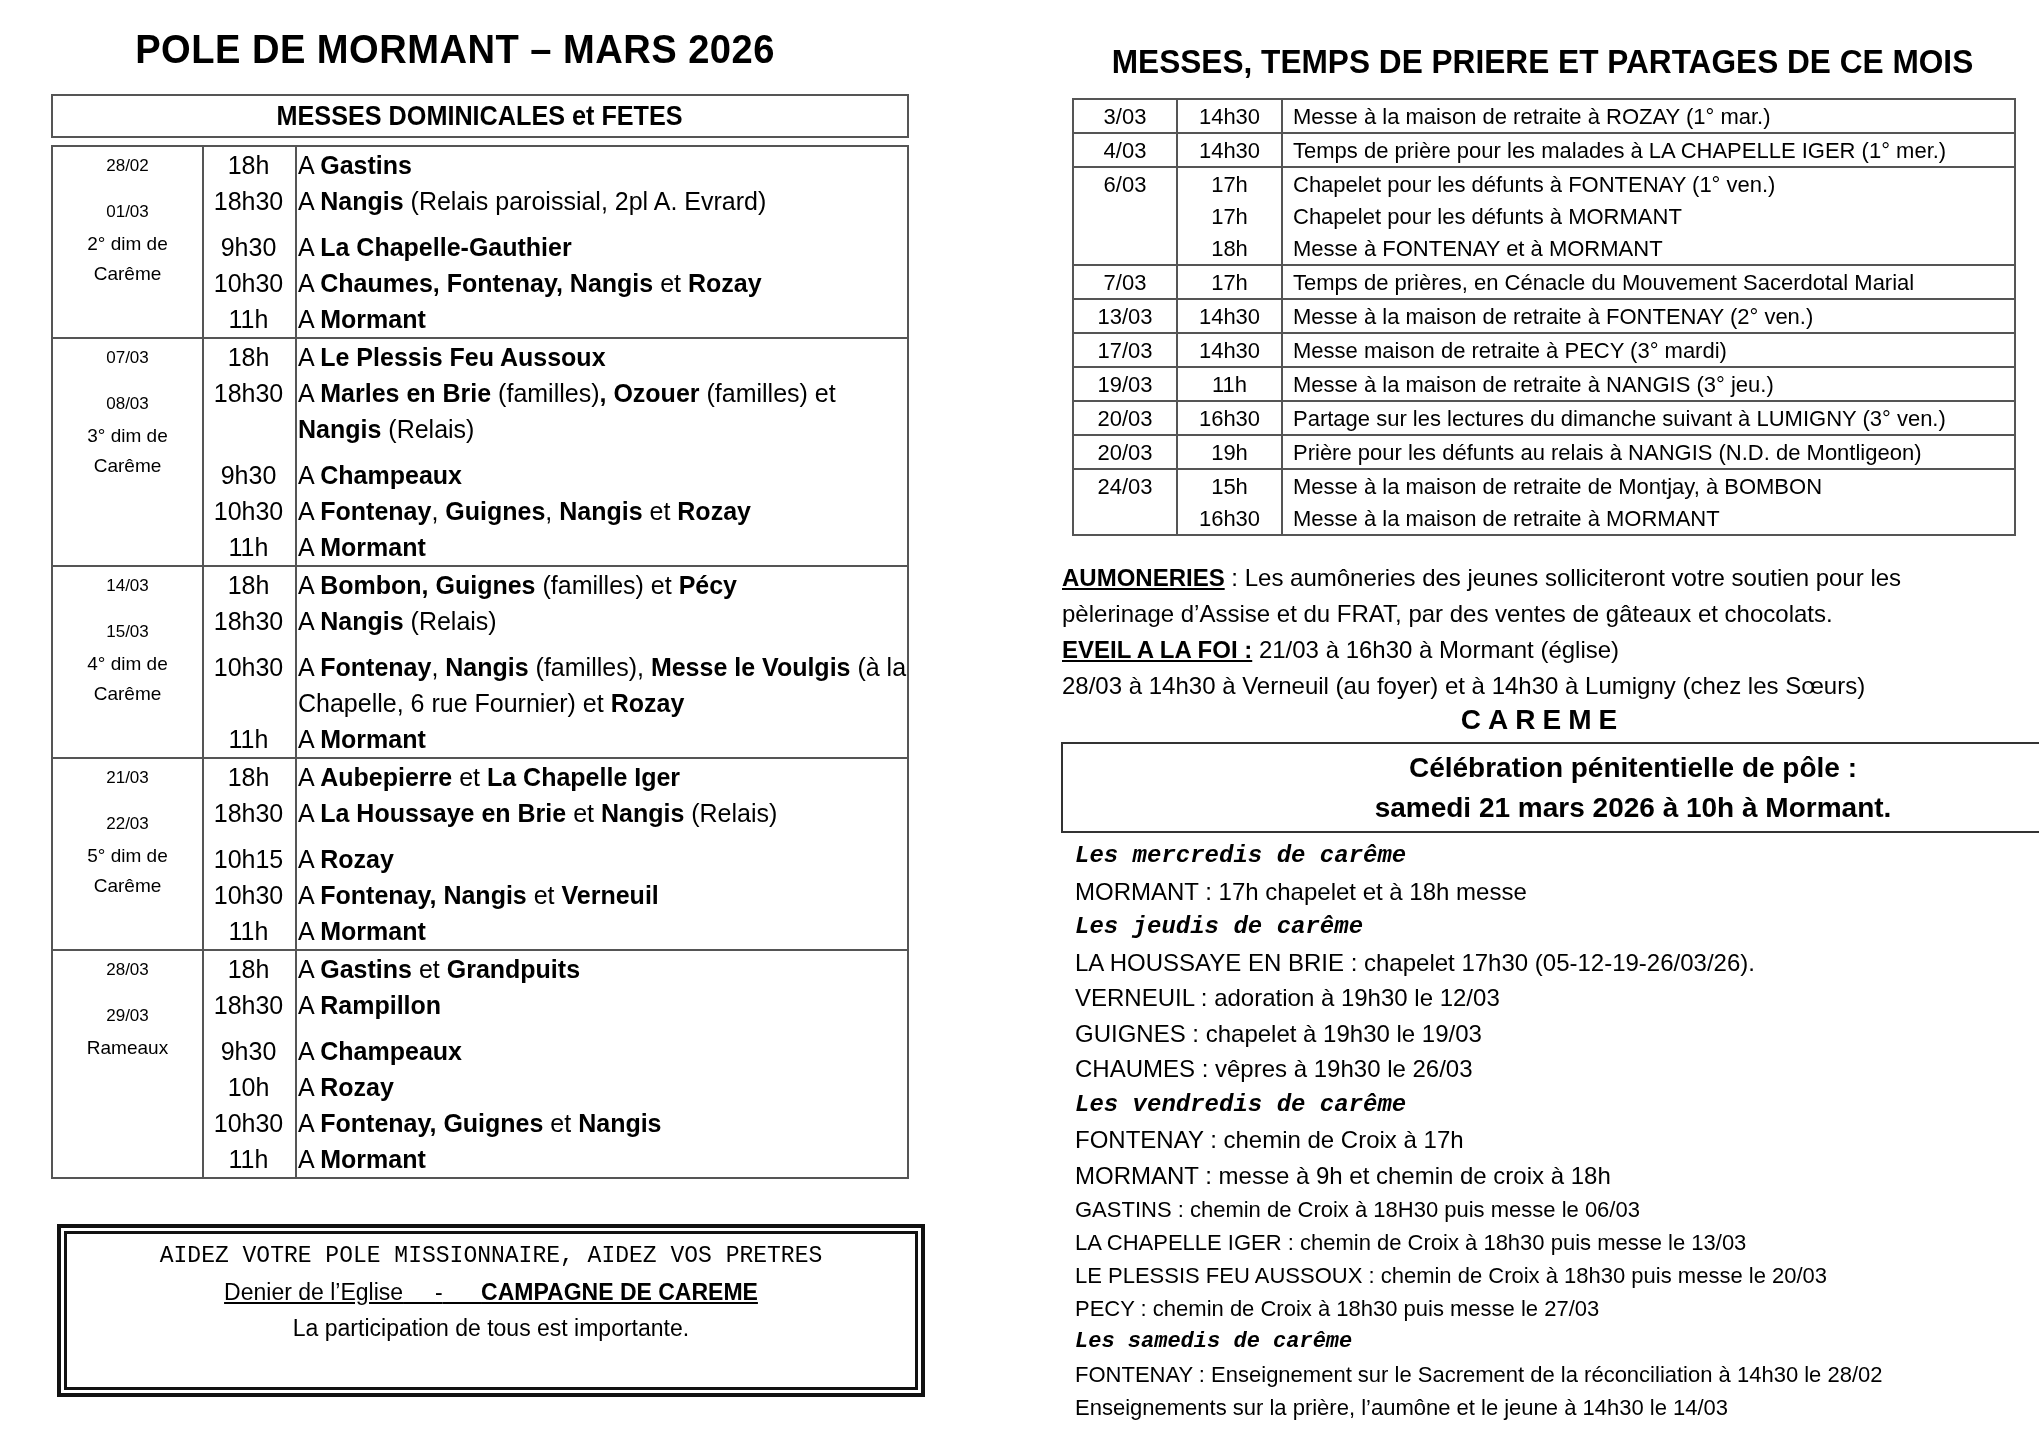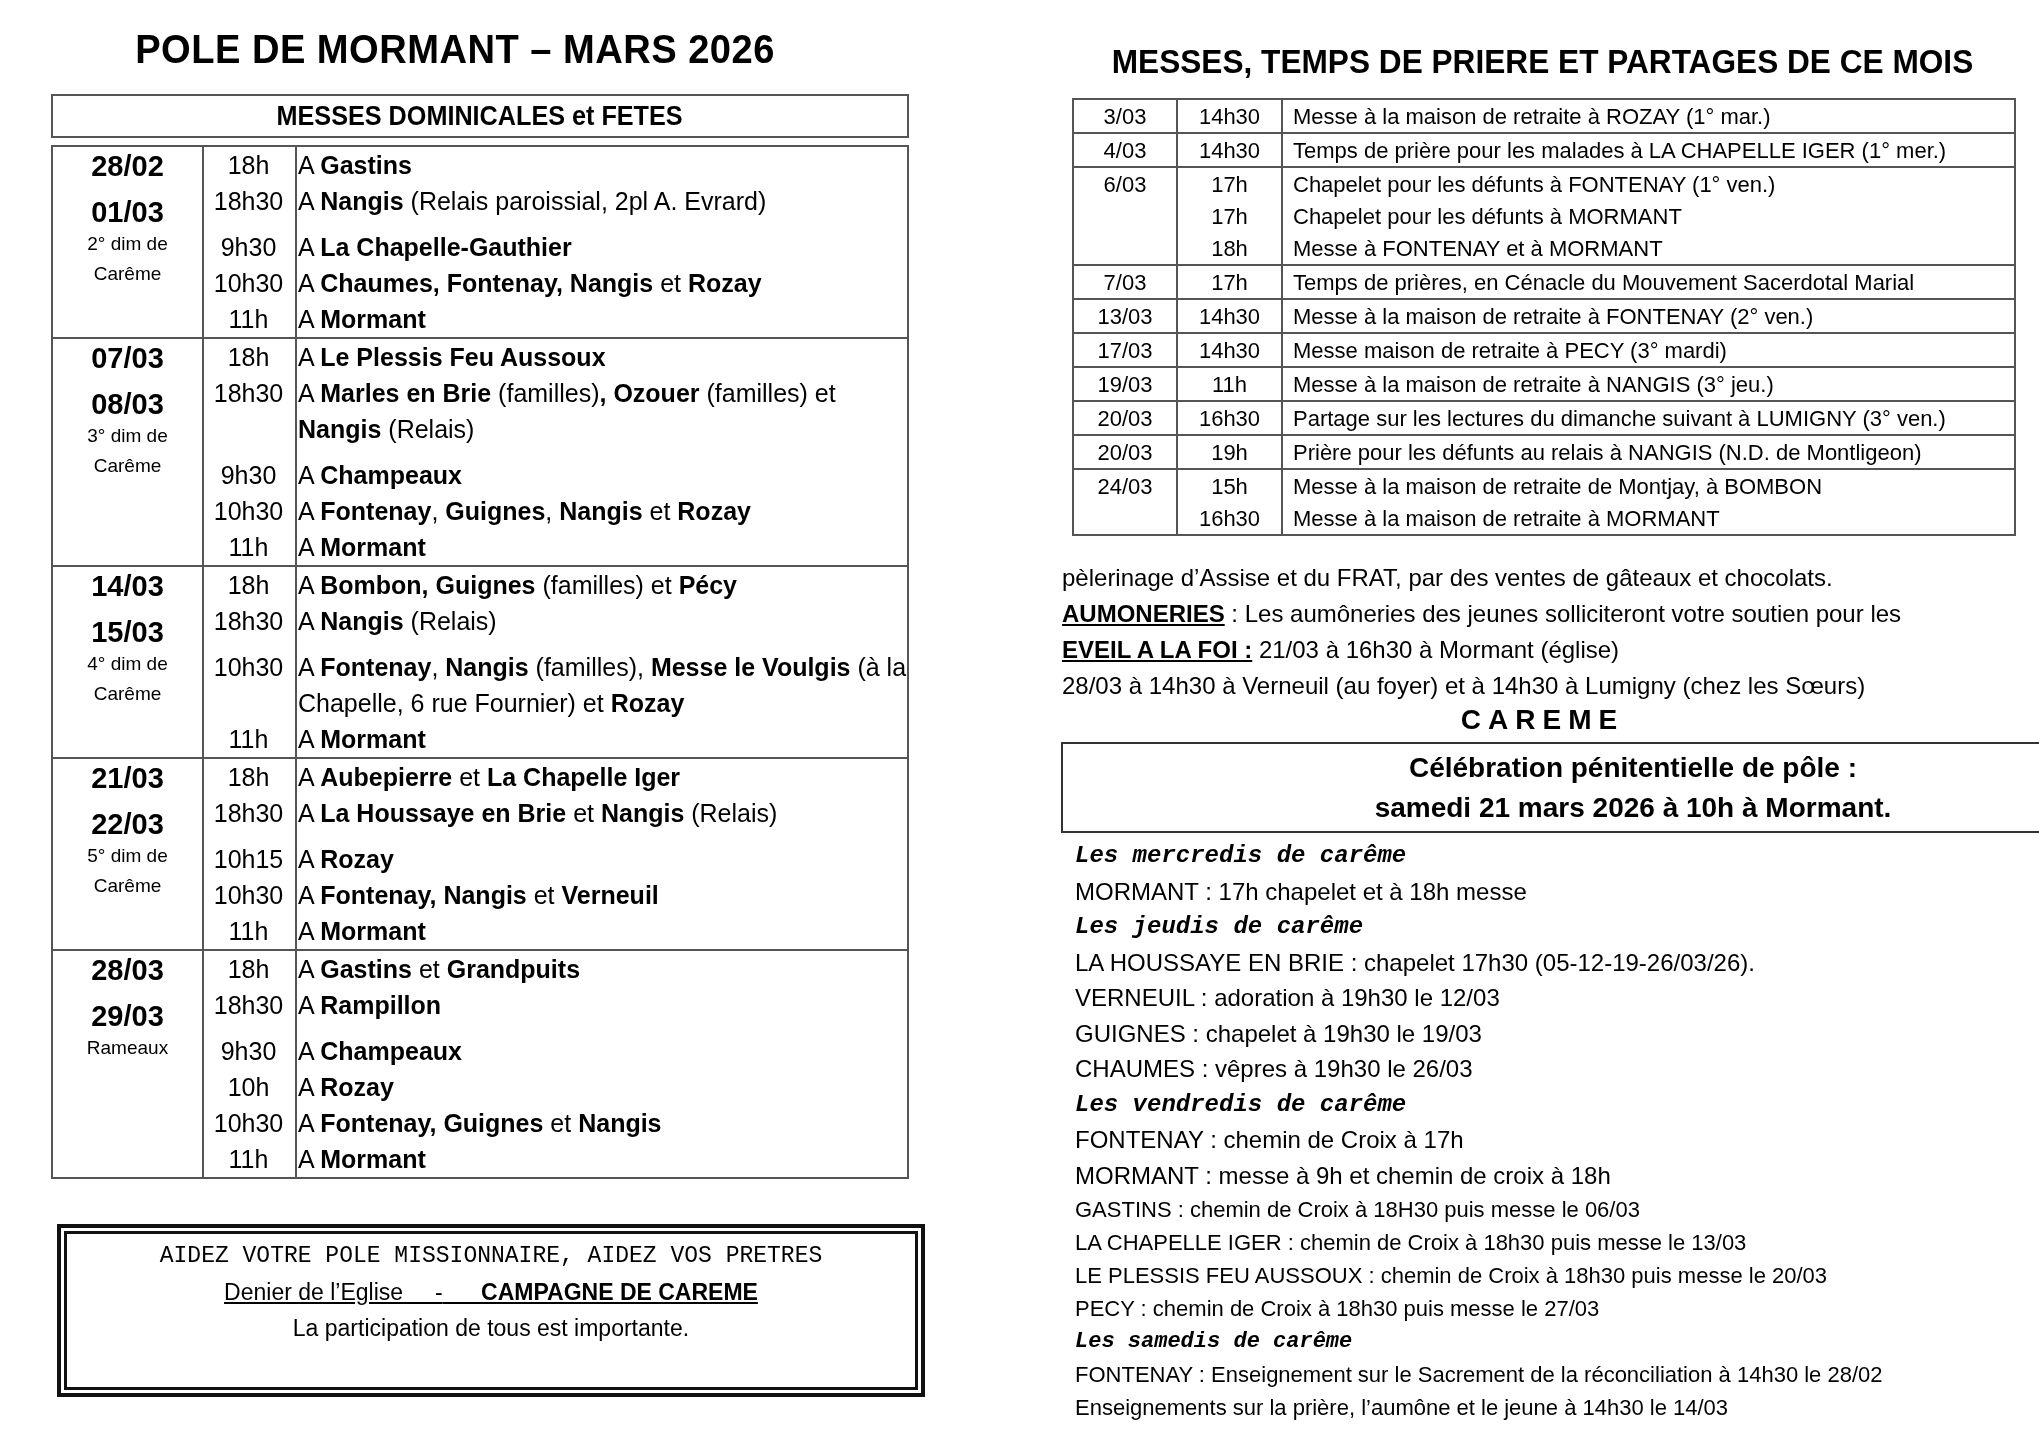--- a/index.html
+++ b/index.html
@@ -23,21 +23,21 @@
   
   #dom-table { left: 51px; top: 145px; width: 858px; border: 2px solid #555; box-sizing: border-box; }
   .dsec { display: flex; border-top: 2px solid #555; }
   .dsec:first-child { border-top: none; }
   .dcol-date { width: 151px; border-right: 2px solid #555; box-sizing: border-box; text-align: center; }
   .dcol-time { width: 93px; border-right: 2px solid #555; box-sizing: border-box; text-align: center; padding-right: 2px; }
   .dcol-desc { flex: 1; padding-left: 1px; box-sizing: border-box; }
   .dgroup { padding-bottom: 0; }
   .dgroup + .dgroup { margin-top: 10px; }
   .dline { height: 36px; line-height: 36px; font-size: 25px; white-space: nowrap; }
-  .ddate { font-size: 29px; font-weight: bold; height: 36px; line-height: 38px; }
+  .ddate { font-size: 17px; font-weight: normal; height: 36px; line-height: 38px; }
   .dsub { font-size: 19px; height: 30px; line-height: 30px; }
   .dcol-desc .dline { white-space: nowrap; }
   .wrap2 { height: 72px; white-space: normal !important; line-height: 36px; }
 
   
   #don-box { left: 57px; top: 1224px; width: 868px; height: 173px; border: 4px solid #111; box-sizing: border-box; }
   #don-inner { position: absolute; left: 3px; top: 3px; right: 3px; bottom: 3px; border: 3px solid #111; text-align: center; }
   .don-line { font-size: 23px; height: 36px; line-height: 36px; }
   #don-l1 { margin-top: 4px; font-family: Liberation Mono, monospace; }
   .don-url { font-size: 28px; font-weight: bold; font-style: italic; }
@@ -368,22 +368,22 @@
         <div class="eline">16h30</div>
       </div>
       <div class="ecol-desc">
         <div class="eline">Messe à la maison de retraite de Montjay, à BOMBON</div>
         <div class="eline">Messe à la maison de retraite à MORMANT</div>
       </div>
     </div>
   </div>
 
 <div class="abs" id="notices">
+  <div class="nline"><span class="b u">AUMONERIES</span><span> : Les aumôneries des jeunes solliciteront votre soutien pour les</span></div>
   <div class="nline">pèlerinage d’Assise et du FRAT, par des ventes de gâteaux et chocolats.</div>
-  <div class="nline"><span class="b u">AUMONERIES</span><span> : Les aumôneries des jeunes solliciteront votre soutien pour les</span></div>
   <div class="nline"><span class="b u">EVEIL A LA FOI :</span><span> 21/03 à 16h30 à Mormant (église)</span></div>
   <div class="nline">28/03 à 14h30 à Verneuil (au foyer) et à 14h30 à Lumigny (chez les Sœurs)</div>
 </div>
 
 <div class="abs" id="careme-title">CAREME</div>
 <div class="abs" id="careme-box">
   <div class="cbline" id="cbl1">Célébration pénitentielle de pôle :</div>
   <div class="cbline">samedi 21 mars 2026 à 10h à Mormant.</div>
 </div>
 <div class="abs" id="careme-list">

